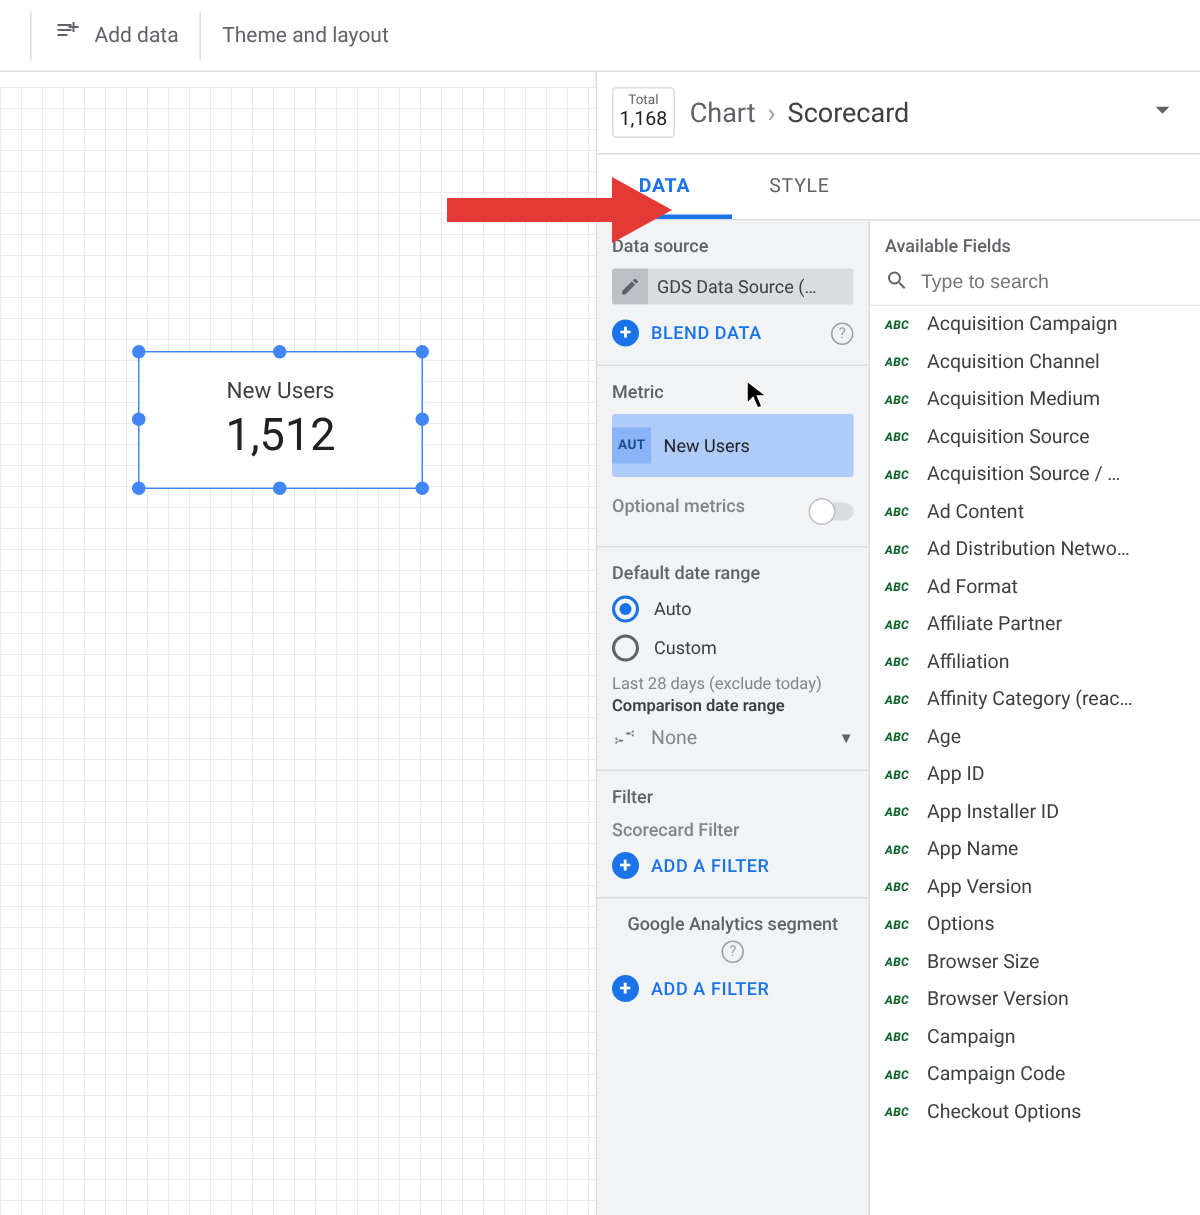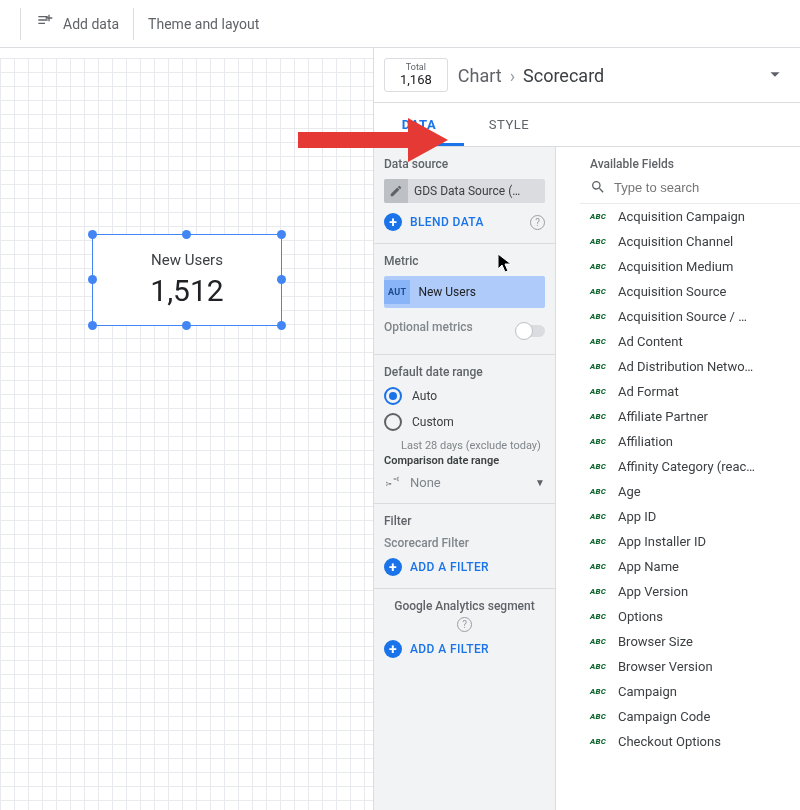--- a/index.html
+++ b/index.html
@@ -25,57 +25,57 @@
     .scorecard-sel .h-mr { top: calc(50% - 5px); right: -5px; }
     .scorecard-sel .h-bl { bottom: -5px; left: -5px; }
     .scorecard-sel .h-bm { bottom: -5px; left: calc(50% - 5px); }
     .scorecard-sel .h-br { bottom: -5px; right: -5px; }
     .scorecard-title { text-align: center; padding-top: 16px; font-size: 15px; color: #3c4043; }
     .scorecard-value { text-align: center; font-size: 30px; color: #202124; padding-top: 4px; }
     
     .panel-col { flex: 1; display: flex; flex-direction: column; background: #fff; }
 
     .chart-header { display: flex; align-items: center; padding: 10px 14px 10px 10px; border-bottom: 1px solid #dadce0; gap: 10px; }
-    .thumb { border: 1px solid #dadce0; border-radius: 3px; padding: 4px 15px; text-align: center; line-height: 1.1; }
+    .thumb { border: 1px solid #dadce0; border-radius: 3px; padding: 4px 4px; text-align: center; line-height: 1.1; }
     .thumb-label { font-size: 9px; color: #5f6368; }
     .thumb-value { font-size: 13px; color: #202124; }
     .breadcrumb { font-size: 18px; color: #5f6368; display: flex; align-items: center; gap: 8px; flex: 1; }
     .breadcrumb .chev { color: #9aa0a6; }
     .breadcrumb .current { color: #3c4043; }
     .expand-icon svg { width: 22px; height: 22px; fill: #5f6368; }
 
     .tabs { display: flex; border-bottom: 1px solid #dadce0; position: relative; height: 44px; }
     .tab { flex: 0 0 90px; text-align: center; line-height: 44px; font-size: 13px; letter-spacing: 0.5px; color: #5f6368; cursor: pointer; }
     .tab.active { color: #1a73e8; font-weight: 700; border-bottom: 3px solid #1a73e8; }
     .tabs-spacer { flex: 1; }
 
-    .panel-body { flex: 1; display: flex; overflow: hidden; gap: 24px; }
+    .panel-body { flex: 1; display: flex; overflow: hidden; }
     .config-col { width: 182px; background: #f1f3f4; border-right: 1px solid #dadce0; overflow-y: auto; font-size: 12px; }
     .section { padding: 10px 10px 12px 10px; border-bottom: 1px solid #dadce0; }
     .section-title { font-size: 12px; color: #5f6368; font-weight: 500; margin-bottom: 8px; }
     .section-title.dim { color: #80868b; }
     .source-chip { display: flex; align-items: center; background: #dadce0; border-radius: 2px; height: 24px; overflow: hidden; font-size: 12px; color: #3c4043; }
     .source-chip .pencil { width: 24px; height: 24px; display: flex; align-items: center; justify-content: center; background: #bdc1c6; }
     .source-chip .pencil svg { width: 14px; height: 14px; fill: #5f6368; }
     .source-chip .label { padding: 0 6px; white-space: nowrap; overflow: hidden; text-overflow: ellipsis; flex: 1; }
     .blend-row { display: flex; align-items: center; margin-top: 10px; gap: 8px; }
     .plus-btn { width: 18px; height: 18px; border-radius: 50%; background: #1a73e8; color: #fff; display: flex; align-items: center; justify-content: center; font-size: 14px; font-weight: bold; line-height: 1; }
     .blend-label { color: #1a73e8; font-size: 12px; letter-spacing: 0.4px; font-weight: 500; flex: 1; position: relative; }
     .help { width: 15px; height: 15px; border-radius: 50%; border: 1px solid #9aa0a6; color: #9aa0a6; font-size: 10px; display: flex; align-items: center; justify-content: center; }
-    .metric-chip { display: flex; align-items: center; background: #aecbfa; border-radius: 2px; height: 32px; font-size: 12px; color: #202124; }
+    .metric-chip { display: flex; align-items: center; background: #aecbfa; border-radius: 2px; height: 42px; font-size: 12px; color: #202124; }
     .metric-chip .type-badge { background: #8ab4f8; color: #1a4b8f; font-size: 9px; font-weight: 700; padding: 0 4px; height: 24px; display: flex; align-items: center; letter-spacing: 0.3px; }
     .metric-chip .label { padding: 0 8px; }
     .optional-row { display: flex; align-items: center; justify-content: space-between; margin-top: 12px; }
     .toggle { width: 28px; height: 12px; background: #dadce0; border-radius: 10px; position: relative; }
     .toggle::after { content: ''; position: absolute; width: 16px; height: 16px; background: #fff; border: 1px solid #bdc1c6; border-radius: 50%; top: -3px; left: -2px; }
     .radio-row { display: flex; align-items: center; gap: 10px; margin: 8px 0; cursor: pointer; }
     .radio { width: 18px; height: 18px; border: 2px solid #5f6368; border-radius: 50%; display: flex; align-items: center; justify-content: center; }
     .radio.checked { border-color: #1a73e8; }
     .radio.checked::after { content: ''; width: 8px; height: 8px; background: #1a73e8; border-radius: 50%; }
-    .small-note { font-size: 11px; color: #80868b; margin-top: 6px; margin-left: 17px; }
+    .small-note { font-size: 11px; color: #80868b; margin-top: 6px; }
     .compare-title { font-size: 11px; color: #3c4043; font-weight: 600; margin-top: 2px; }
     .dropdown { display: flex; align-items: center; gap: 8px; margin-top: 6px; color: #5f6368; }
     .dropdown svg { width: 18px; height: 18px; fill: #5f6368; }
     .dropdown .label { flex: 1; font-size: 13px; color: #80868b; }
     .dropdown .caret { font-size: 10px; color: #5f6368; }
     .add-link { display: flex; align-items: center; gap: 8px; margin-top: 8px; color: #1a73e8; font-size: 12px; font-weight: 500; letter-spacing: 0.4px; cursor: pointer; }
 
     .fields-col { flex: 1; background: #fff; display: flex; flex-direction: column; overflow: hidden; justify-content: space-between; }
     .fields-header { padding: 10px 10px 6px 10px; font-size: 12px; color: #5f6368; font-weight: 500; }
     .search-row { display: flex; align-items: center; gap: 8px; padding: 2px 10px 8px 10px; border-bottom: 1px solid #e8eaed; }

